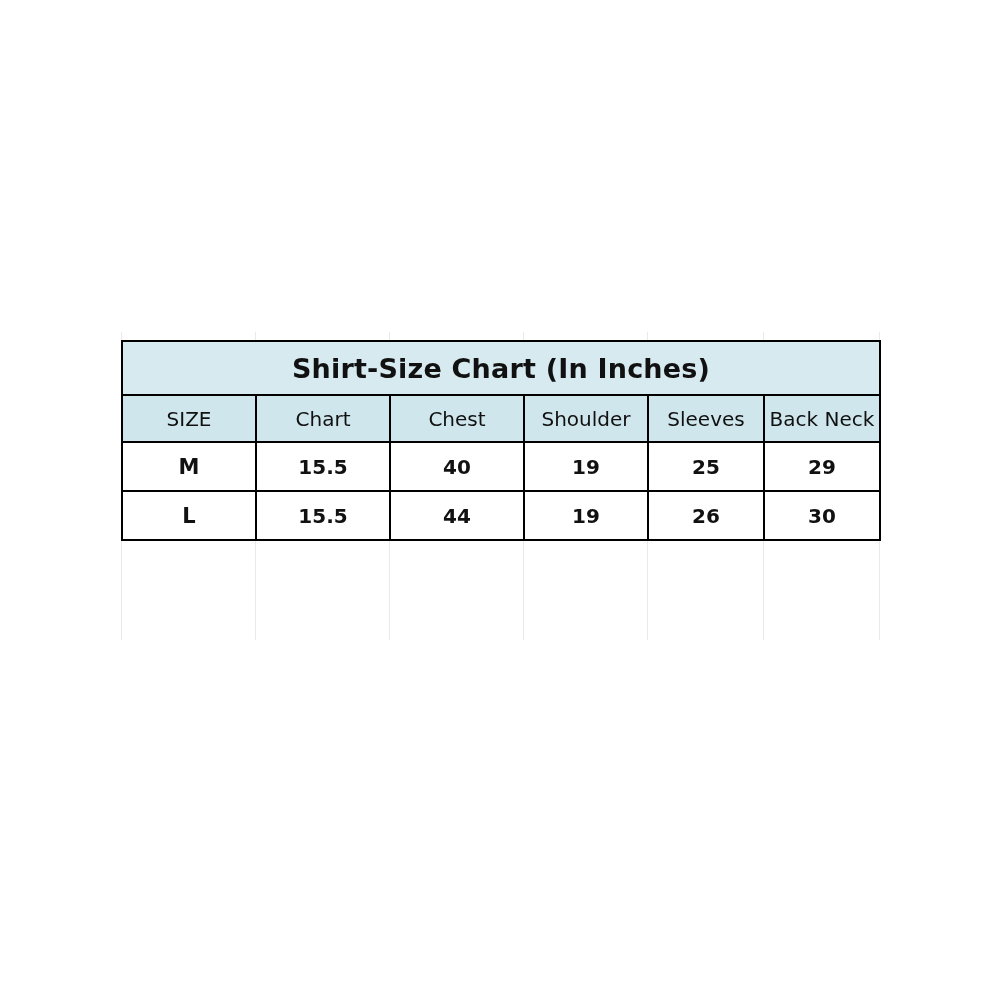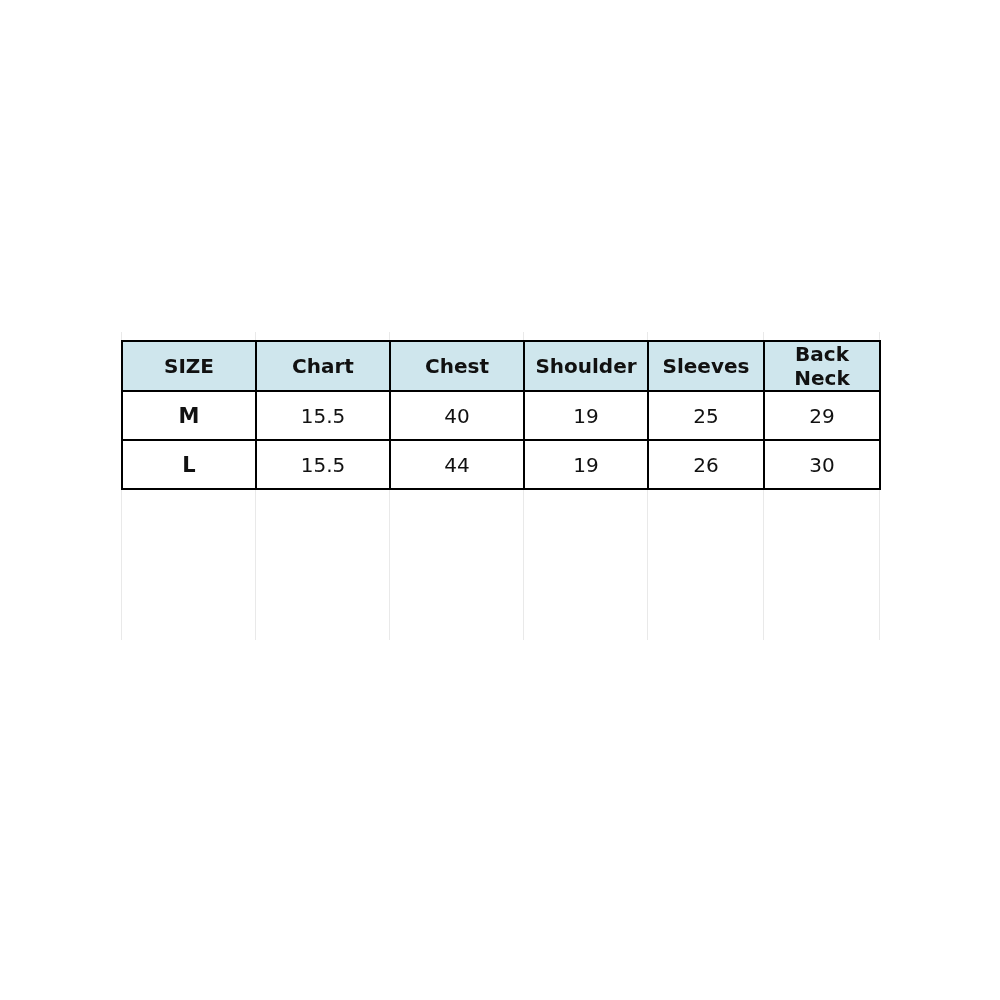--- a/index.html
+++ b/index.html
@@ -64,27 +64,27 @@
     height: 52px;
     font-size: 27px;
     font-weight: bold;
     letter-spacing: 0.2px;
   }
 
   tr.header-row th {
     background: #cfe6ed;
     height: 45px;
     font-size: 20px;
-    font-weight: bold;
+    font-weight: normal;
   }
 
   tr.data-row td {
     height: 47px;
     font-size: 20px;
-    font-weight: normal;
+    font-weight: bold;
   }
 
   tr.data-row td.size-cell {
     font-size: 21px;
     font-weight: bold;
   }
 </style>
 </head>
 <body>
 
@@ -102,20 +102,23 @@
     <table class="size-chart">
       <colgroup>
         <col class="c-size">
         <col class="c-col">
         <col class="c-chest">
         <col class="c-shou">
         <col class="c-slee">
         <col class="c-back">
       </colgroup>
       <tbody>
+        <tr class="title-row">
+          <td colspan="6">Shirt-Size Chart (In Inches)</td>
+        </tr>
         <tr class="header-row">
           <th>SIZE</th>
           <th>Chart</th>
           <th>Chest</th>
           <th>Shoulder</th>
           <th>Sleeves</th>
           <th>Back Neck</th>
         </tr>
 
         <tr class="data-row">

